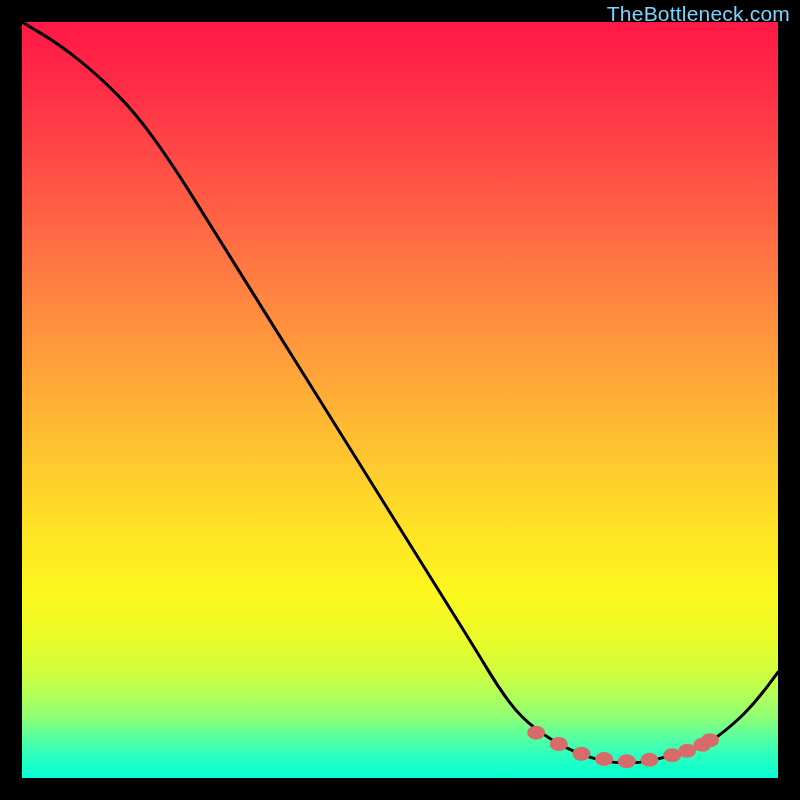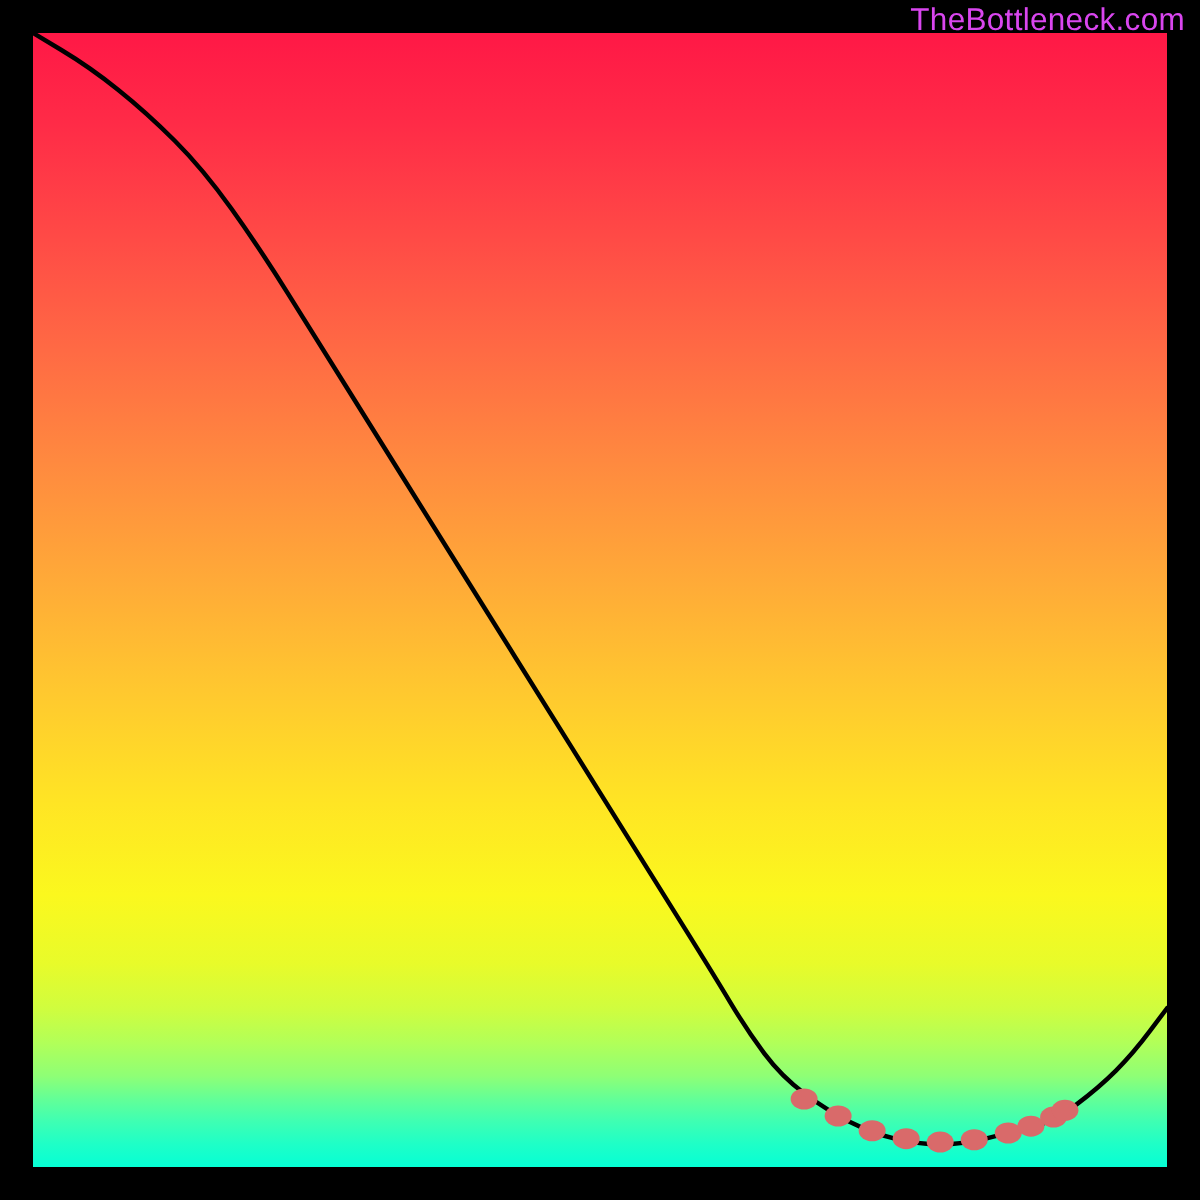--- a/index.html
+++ b/index.html
@@ -39,21 +39,21 @@
       #63ff97 94%,
       #3effb3 96%,
       #1effc7 98%,
       #06ffd5 100%
     );
   }
   .watermark {
     position: absolute;
     top: 2px;
     right: 10px;
-    color: #d946ef;
+    color: #7dd3fc;
     font-size: 21px;
     font-weight: 500;
     letter-spacing: 0.2px;
   }
   svg.curve {
     position: absolute;
     inset: 0;
   }
 </style>
 </head>

